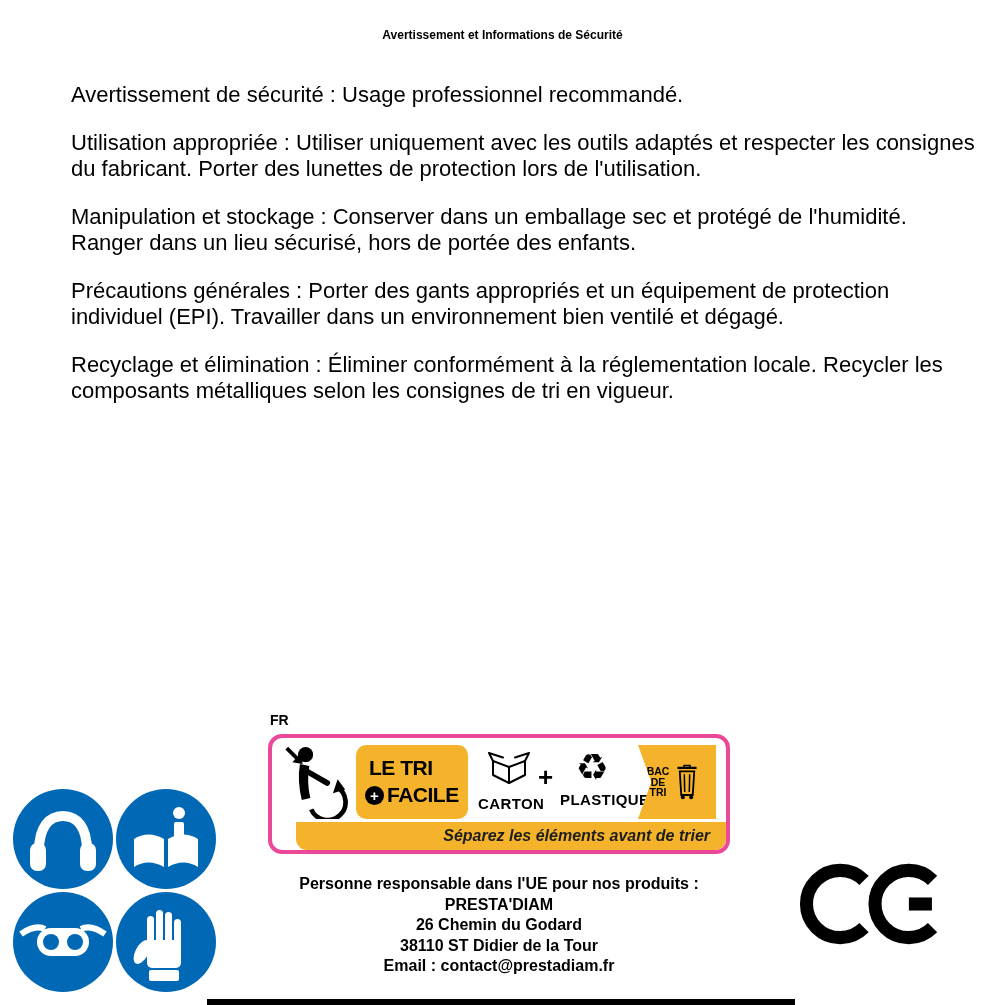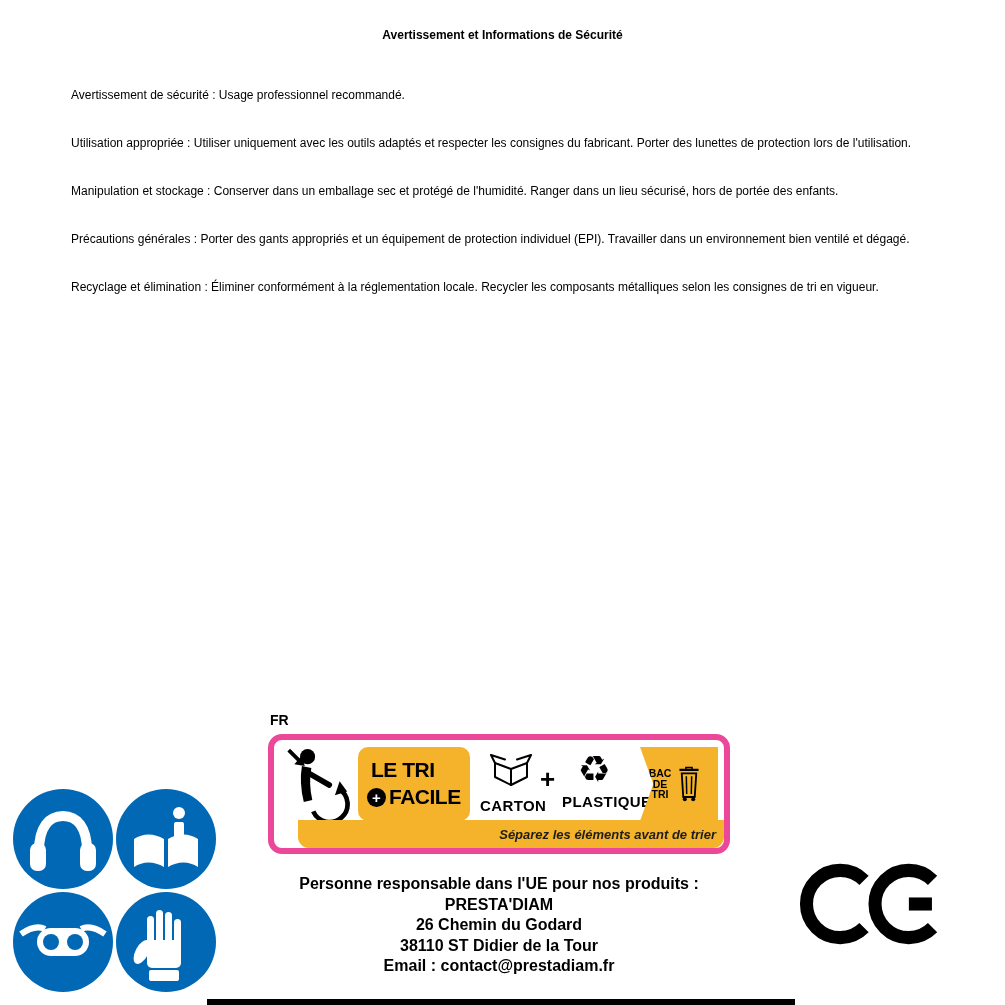--- a/index.html
+++ b/index.html
@@ -3,32 +3,32 @@
 <meta charset="utf-8">
 <style>
   html,body{margin:0;padding:0;background:#fff;}
   .page{position:relative;width:1005px;height:1005px;background:#ffffff;overflow:hidden;
         font-family:"Liberation Sans",sans-serif;color:#000;}
 
   .title{position:absolute;top:28px;left:0;width:100%;text-align:center;
          font-size:12px;font-weight:bold;margin:0;}
 
   .body-text{position:absolute;left:71px;top:82px;width:912px;
-             font-size:12px;line-height:26px;}
+             font-size:22px;line-height:26px;}
   .body-text p{margin:0 0 22px 0;}
 
   
   .picto-grid{position:absolute;left:13px;top:789px;display:grid;
               grid-template-columns:100px 100px;grid-auto-rows:100px;gap:3px;}
   .picto-grid svg{display:block;width:100px;height:100px;}
 
   
   .fr-label{position:absolute;left:270px;top:712px;font-size:14px;font-weight:bold;}
   .sort-label{position:absolute;left:268px;top:734px;width:462px;height:120px;
-              border:6px solid #ec4899;border-radius:14px;background:#fff;box-sizing:border-box;}
+              border:4px solid #ec4899;border-radius:14px;background:#fff;box-sizing:border-box;}
   .triman{position:absolute;left:10px;top:7px;width:66px;height:74px;}
   .tri-block{position:absolute;left:84px;top:7px;width:112px;height:74px;
              background:#F5B32B;border-radius:10px;}
   .tri-line1{font-size:21px;font-weight:bold;letter-spacing:-0.5px;margin:11px 0 3px 13px;}
   .tri-line2{display:flex;align-items:center;margin-left:9px;}
   .plus-circle{width:19px;height:19px;border-radius:50%;background:#000;color:#fff;
                display:flex;align-items:center;justify-content:center;
                font-size:15px;font-weight:bold;flex:0 0 19px;}
   .tri-facile{font-size:21px;font-weight:bold;letter-spacing:-0.5px;margin-left:3px;}
   .material{position:absolute;top:10px;text-align:center;}
@@ -39,21 +39,21 @@
   .recycle-glyph{font-family:"DejaVu Sans",sans-serif;font-size:37px;line-height:40px;height:40px;}
   .mat-sep{position:absolute;left:266px;top:24px;font-size:26px;font-weight:bold;}
   .pennant{position:absolute;left:366px;top:7px;width:78px;height:74px;background:#F5B32B;
            clip-path:polygon(0 0,100% 0,100% 100%,0 100%,17% 50%);
            display:flex;align-items:center;justify-content:center;gap:5px;
            padding-right:7px;box-sizing:border-box;}
   .bin-lines{font-size:10.5px;font-weight:bold;line-height:10.5px;text-align:center;}
   .pennant svg{width:26px;height:38px;}
   .band{position:absolute;left:0;right:0;bottom:0;height:28px;background:#F5B32B;
         border-radius:0 0 11px 11px;display:flex;align-items:center;justify-content:flex-end;
-        padding-right:8px;font-size:13px;font-weight:bold;font-style:italic;
+        padding-right:16px;font-size:16px;font-weight:bold;font-style:italic;
         color:#1d1d1b;box-sizing:border-box;margin-left:24px;}
 
   .responsible{position:absolute;left:268px;top:874px;width:462px;text-align:center;
                font-size:16px;font-weight:bold;line-height:20.5px;}
 
   .ce{position:absolute;left:798px;top:850px;width:152px;height:108px;}
 
   .bottom-bar{position:absolute;left:207px;top:999px;width:588px;height:6px;background:#000;}
 </style>
 </head>

